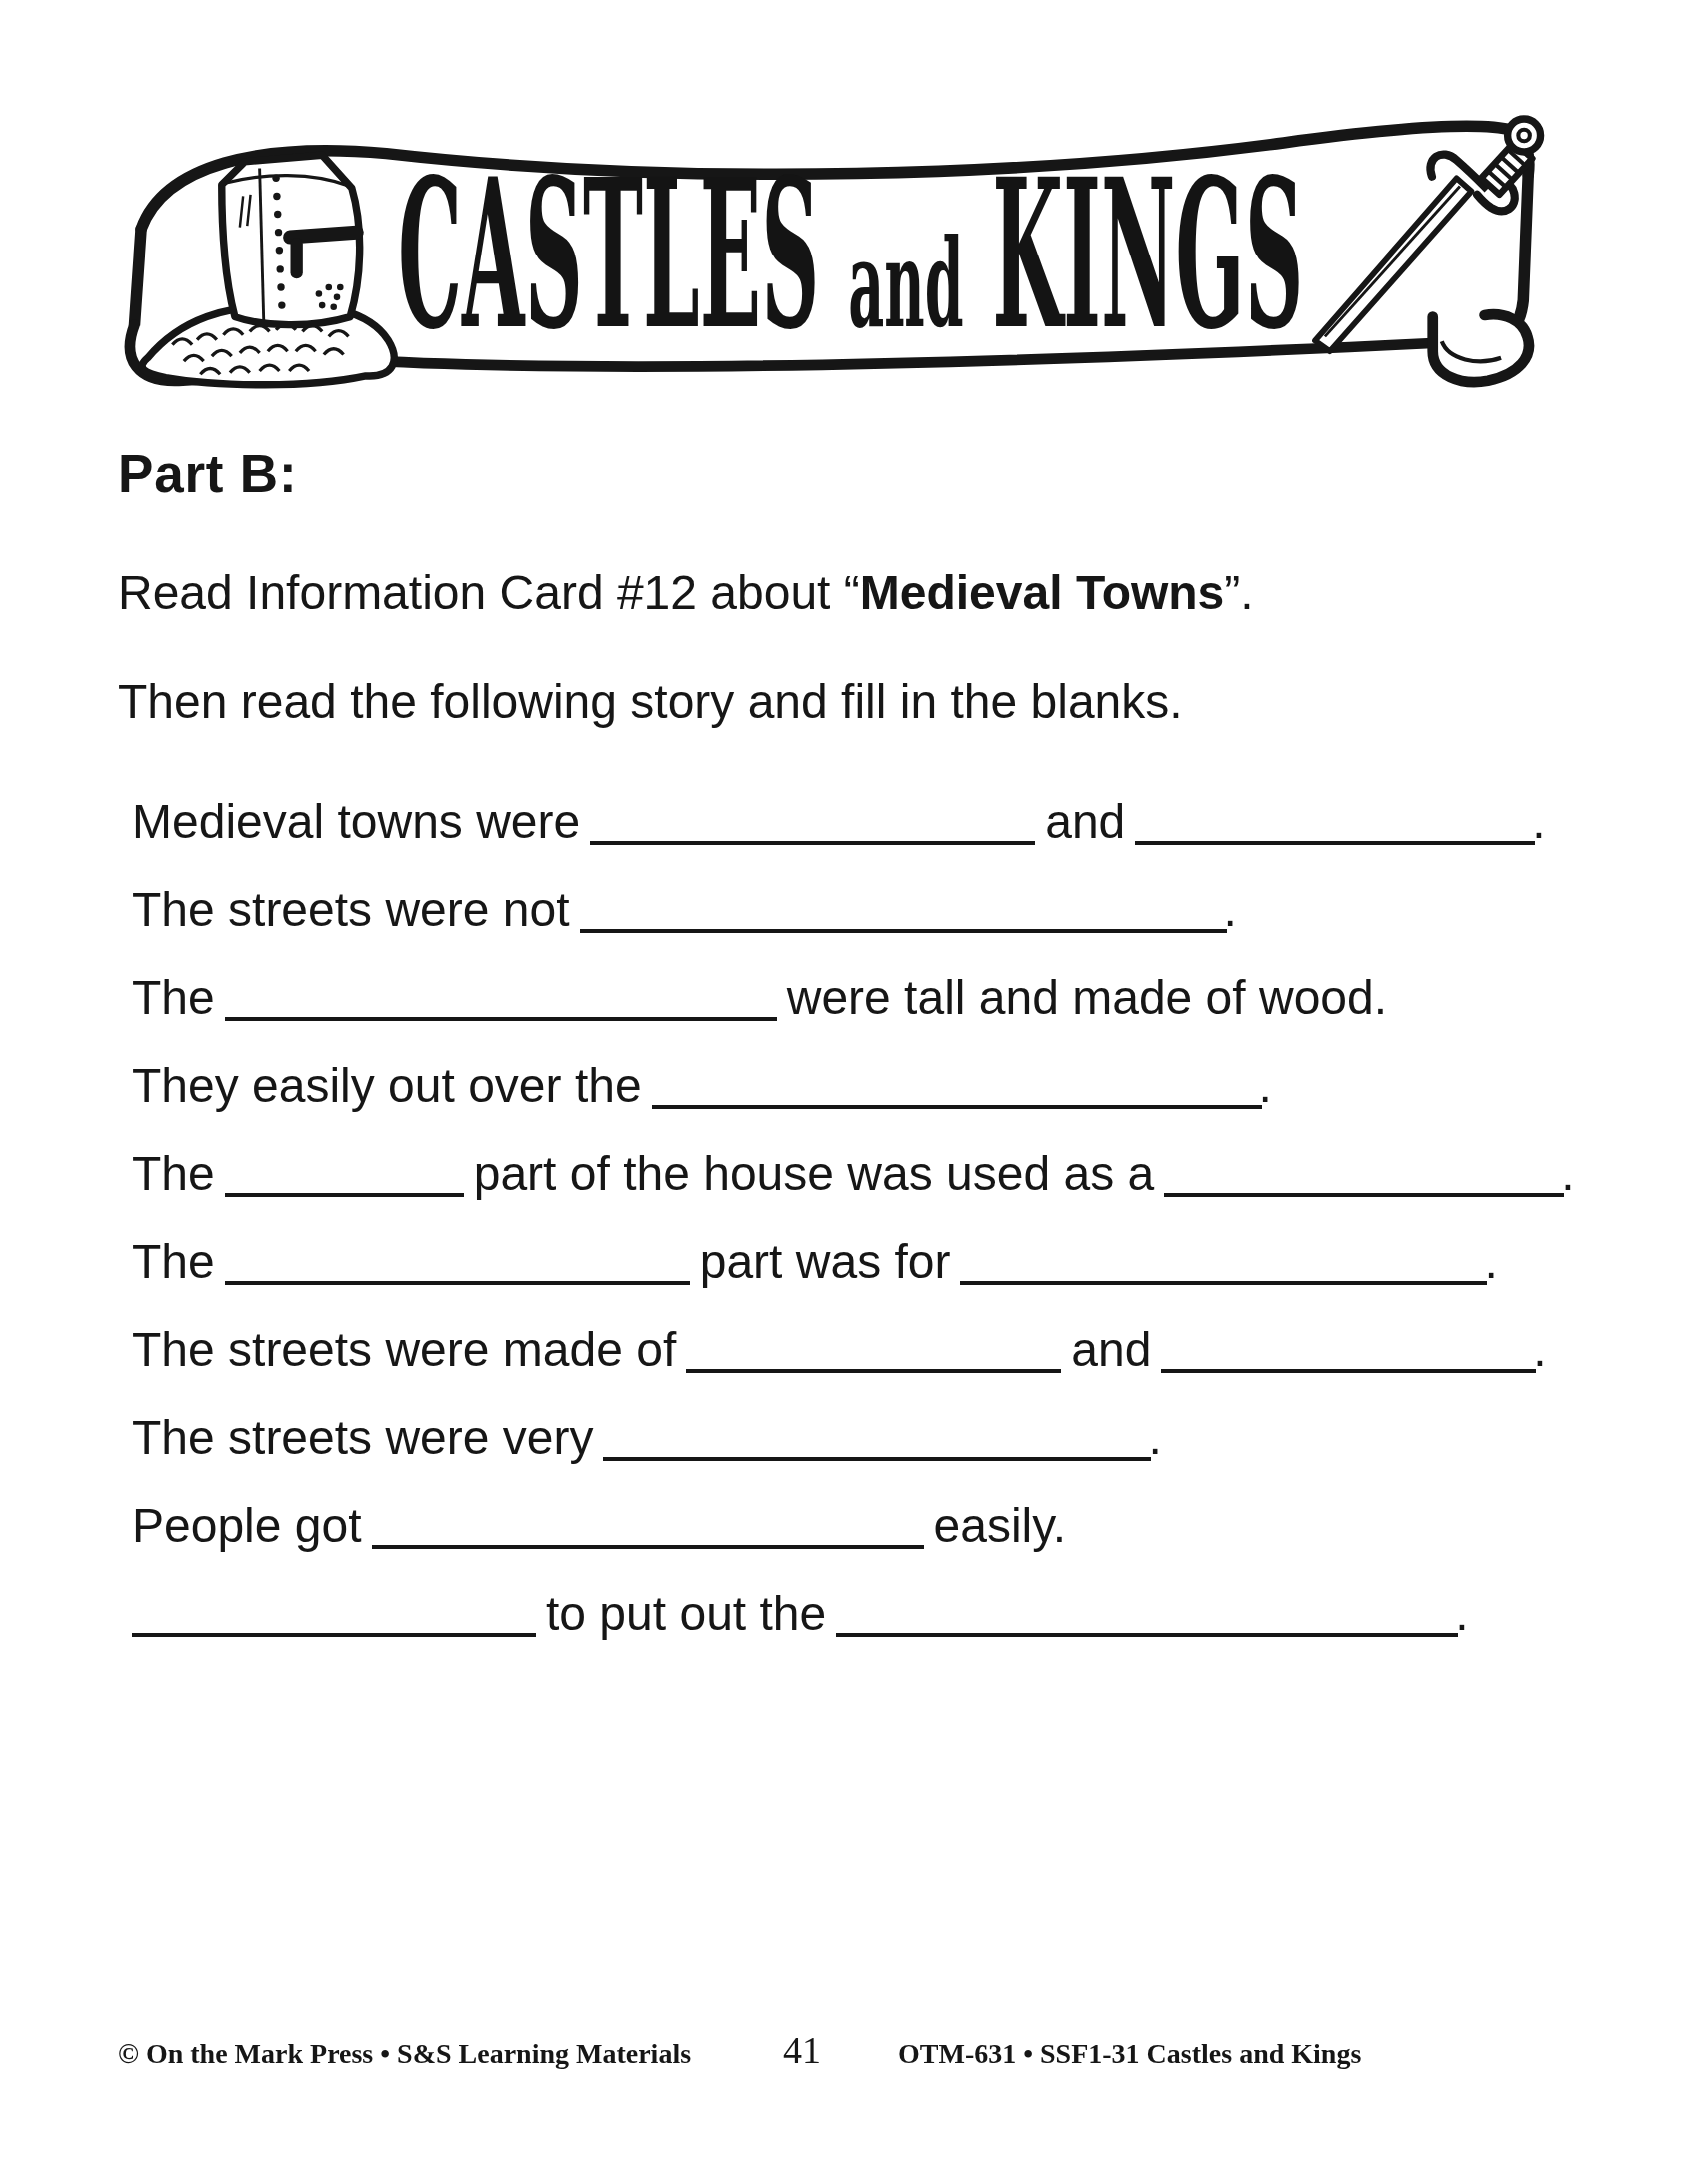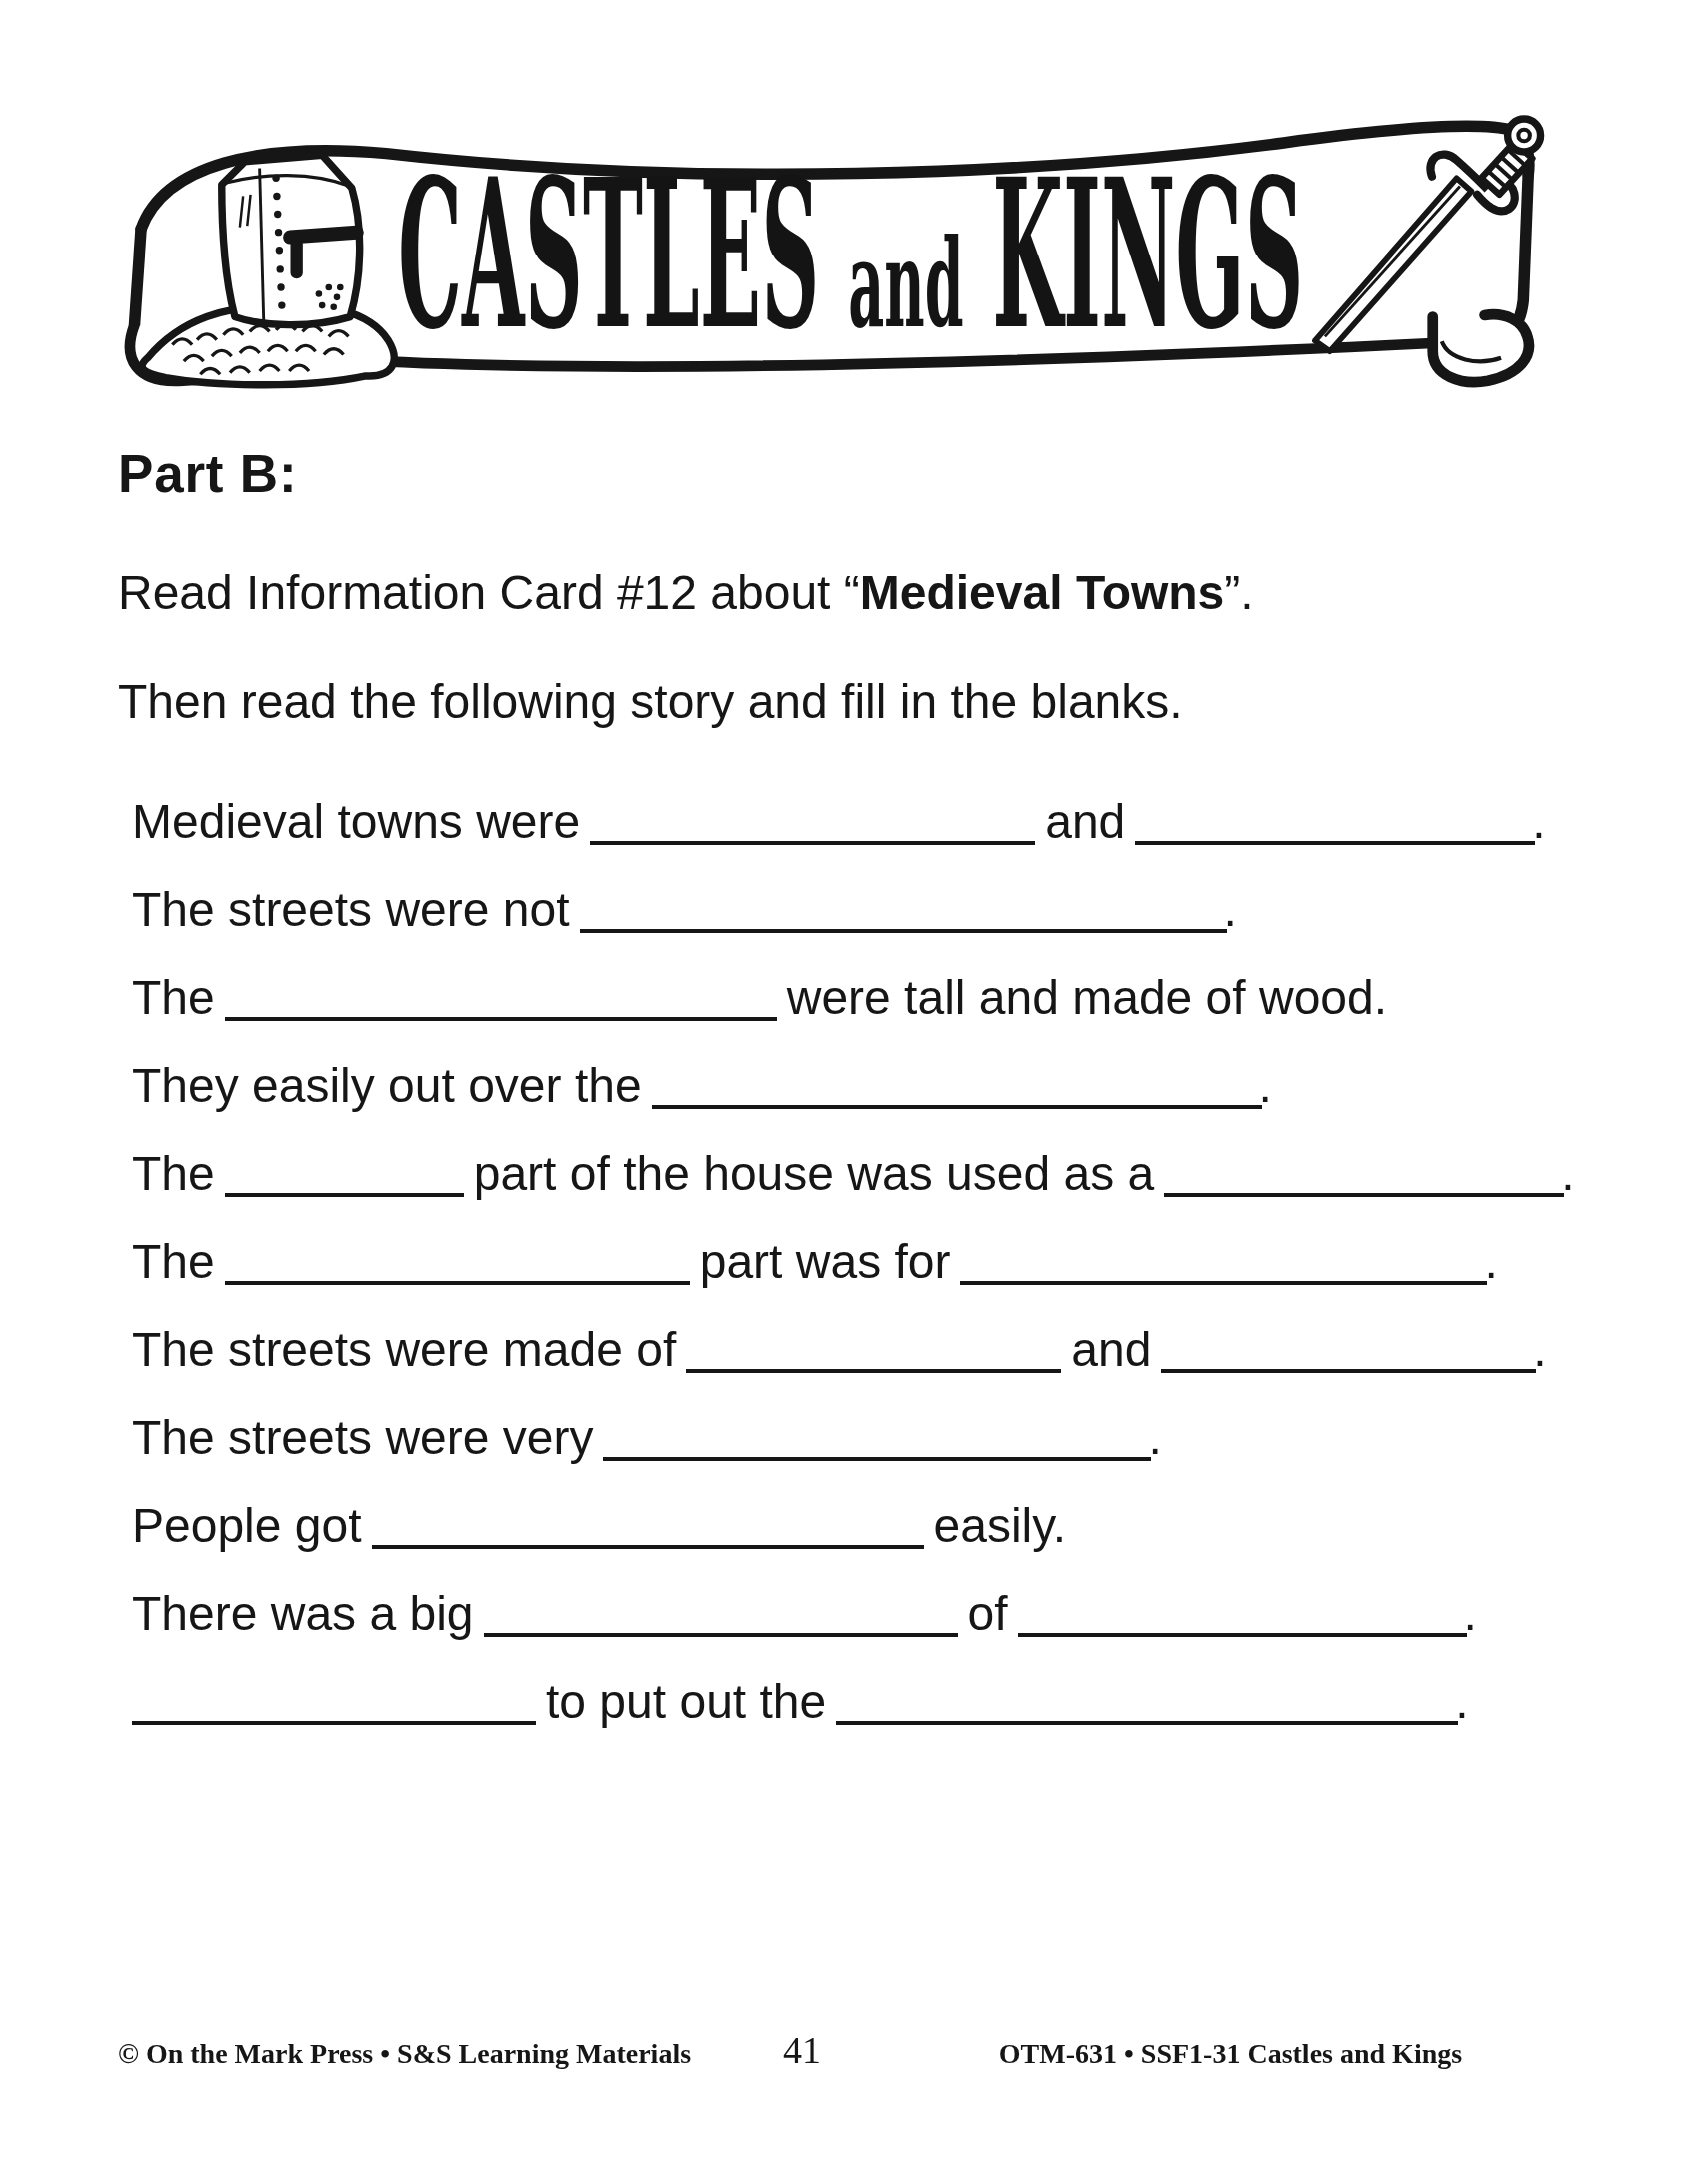--- a/index.html
+++ b/index.html
@@ -21,21 +21,21 @@
     margin:0 10px;position:relative;top:7.4px;
   }
   .blank:first-child{margin-left:0;}
   .punct{margin-left:-13px;}
   .footer{
     position:absolute;left:118px;right:124px;top:2028px;
     display:flex;align-items:baseline;font-family:"Liberation Serif", serif;
   }
   .footer-left{flex:1;text-align:left;font-weight:700;font-size:28px;white-space:nowrap;}
   .footer-center{width:115px;font-size:38px;}
-  .footer-right{flex:1;text-align:center;font-weight:700;font-size:28px;white-space:nowrap;}
+  .footer-right{flex:1;text-align:left;font-weight:700;font-size:28px;white-space:nowrap;}
   .banner-title{font-family:"DejaVu Serif", serif;font-weight:700;fill:#141414;}
 </style>
 </head>
 <body>
 
 <div>
 
   <svg class="banner" viewBox="0 0 1745 396">
     <g>
 
@@ -114,21 +114,20 @@
   <div class="story">
       <div class="story-line"><span class="story-text">Medieval towns were</span><span class="blank" style="width: 445px;"></span><span class="story-text">and</span><span class="blank" style="width: 400px;"></span><span class="story-text punct">.</span></div>
       <div class="story-line"><span class="story-text">The streets were not</span><span class="blank" style="width: 647px;"></span><span class="story-text punct">.</span></div>
       <div class="story-line"><span class="story-text">The</span><span class="blank" style="width: 552px;"></span><span class="story-text">were tall and made of wood.</span></div>
       <div class="story-line"><span class="story-text">They easily out over the</span><span class="blank" style="width: 610px;"></span><span class="story-text punct">.</span></div>
       <div class="story-line"><span class="story-text">The</span><span class="blank" style="width: 239px;"></span><span class="story-text">part of the house was used as a</span><span class="blank" style="width: 400px;"></span><span class="story-text punct">.</span></div>
       <div class="story-line"><span class="story-text">The</span><span class="blank" style="width: 465px;"></span><span class="story-text">part was for</span><span class="blank" style="width: 527px;"></span><span class="story-text punct">.</span></div>
       <div class="story-line"><span class="story-text">The streets were made of</span><span class="blank" style="width: 375px;"></span><span class="story-text">and</span><span class="blank" style="width: 375px;"></span><span class="story-text punct">.</span></div>
       <div class="story-line"><span class="story-text">The streets were very</span><span class="blank" style="width: 548px;"></span><span class="story-text punct">.</span></div>
       <div class="story-line"><span class="story-text">People got</span><span class="blank" style="width: 552px;"></span><span class="story-text">easily.</span></div>
-      <div class="story-line"><span class="story-text">There was a big</span><span class="blank" style="width: 474px;"></span><span class="story-text">of</span><span class="blank" style="width: 449px;"></span><span class="story-text punct">.</span></div>
       <div class="story-line"><span class="blank" style="width: 404px;"></span><span class="story-text">to put out the</span><span class="blank" style="width: 622px;"></span><span class="story-text punct">.</span></div>
     </div>
 
   <div class="footer">
     <div class="footer-left">© On the Mark Press • S&amp;S Learning Materials</div>
     <div class="footer-center">41</div>
     <div class="footer-right">OTM-631 • SSF1-31 Castles and Kings</div>
   </div>
 
 </div>

